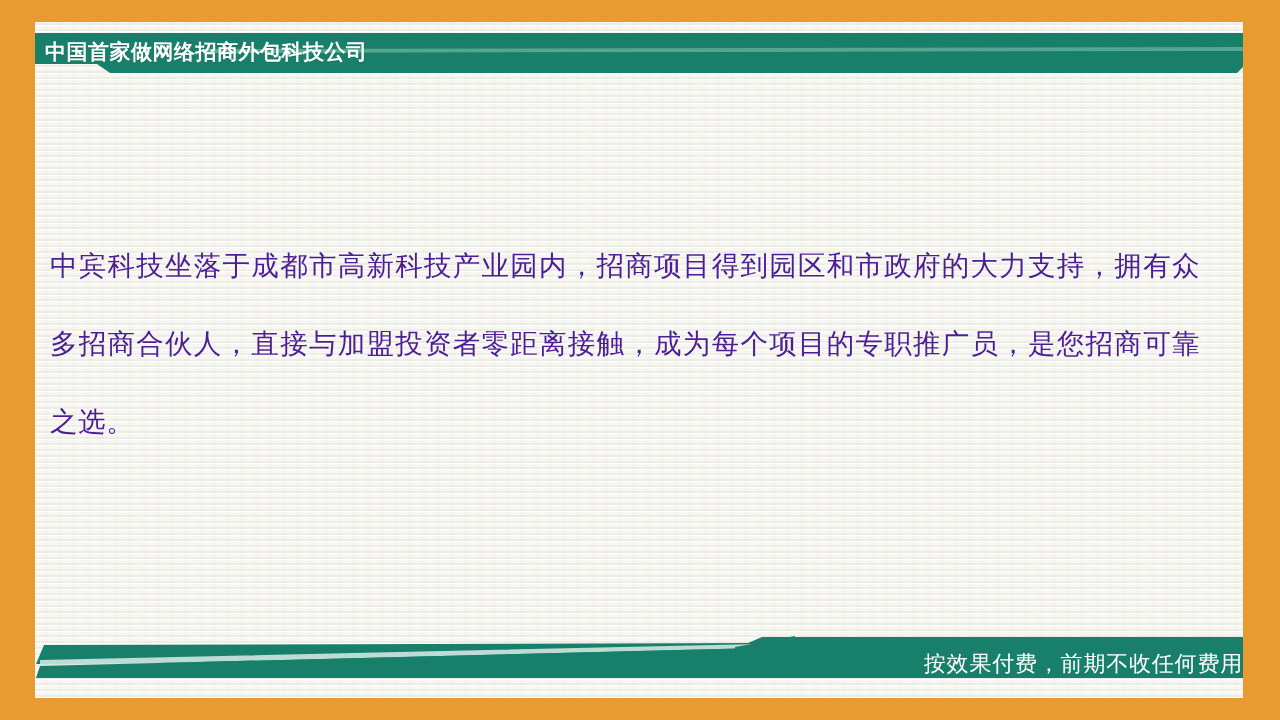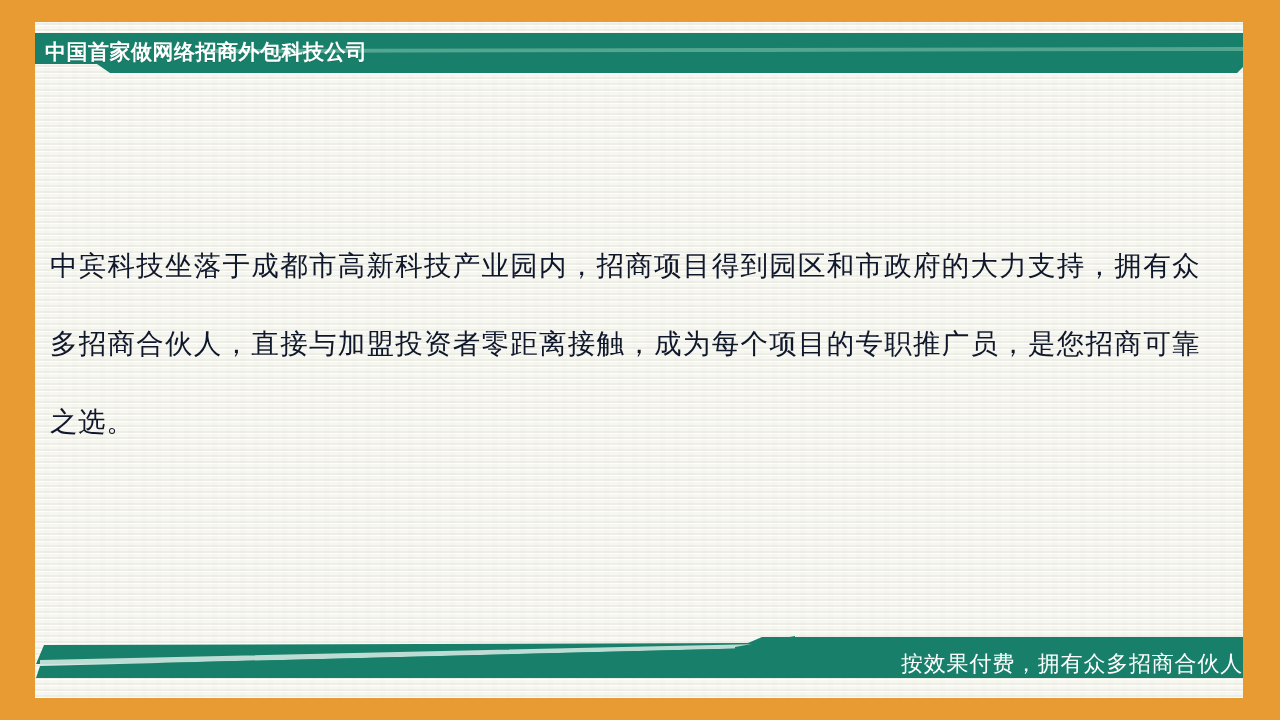--- a/index.html
+++ b/index.html
@@ -68,21 +68,21 @@
     letter-spacing:1.5px;
     white-space:nowrap;
     text-shadow:1px 1px 0 rgba(255,255,255,0.85);
   }
 
   
   #body-copy {
     position:absolute;
     left:50px; top:226px;
     width:1150px;
-    color:#0f172a;
+    color:#4c1d95;
     font-family:"DejaVu Serif", "Liberation Serif", serif;
     font-size:27.5px;
     line-height:78px;
     letter-spacing:0.6px;
     text-align:justify;
     text-justify:inter-character;
   }
 
   
   #footer-band {
@@ -134,15 +134,15 @@
       <polygon points="40,40 760,24 795,24 795,28 760,28 40,46" fill="#CFE6DF" opacity="0.9"></polygon>
 
       <polygon points="40,46 760,28 795,28 795,58 36,58" fill="#18806A"></polygon>
 
       <polygon points="762,17 795,17 1243,17 1243,58 795,58 760,58" fill="#18806A"></polygon>
 
       <polygon points="735,27 795,16 795,30 735,32" fill="#18806A"></polygon>
     </svg>
   </div>
 
-  <div class="ftr-text">按效果付费，拥有众多招商合伙人</div>
+  <div class="ftr-text">按效果付费，前期不收任何费用</div>
 
 </div>
 
 </body></html>

